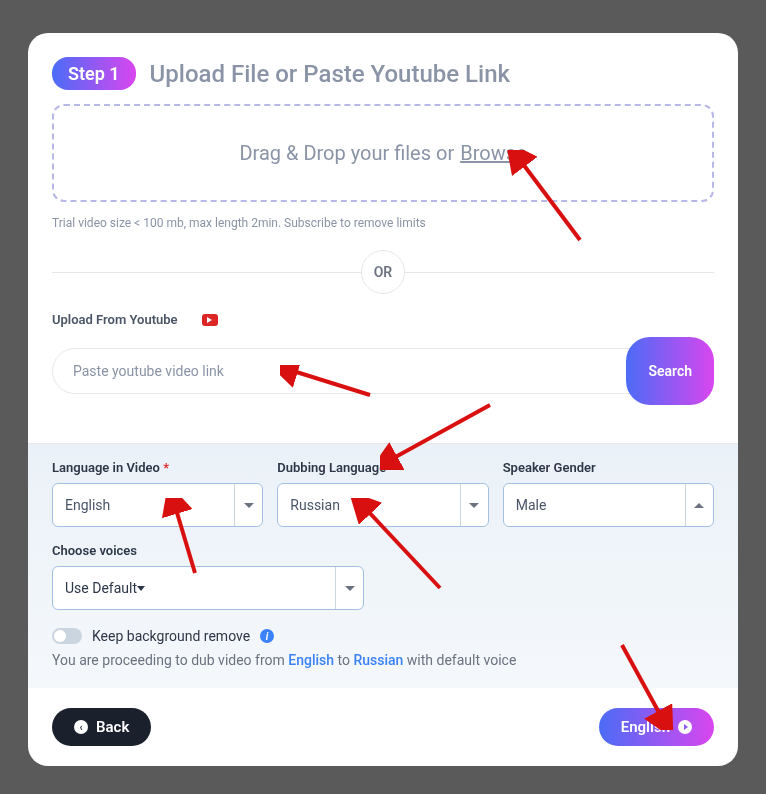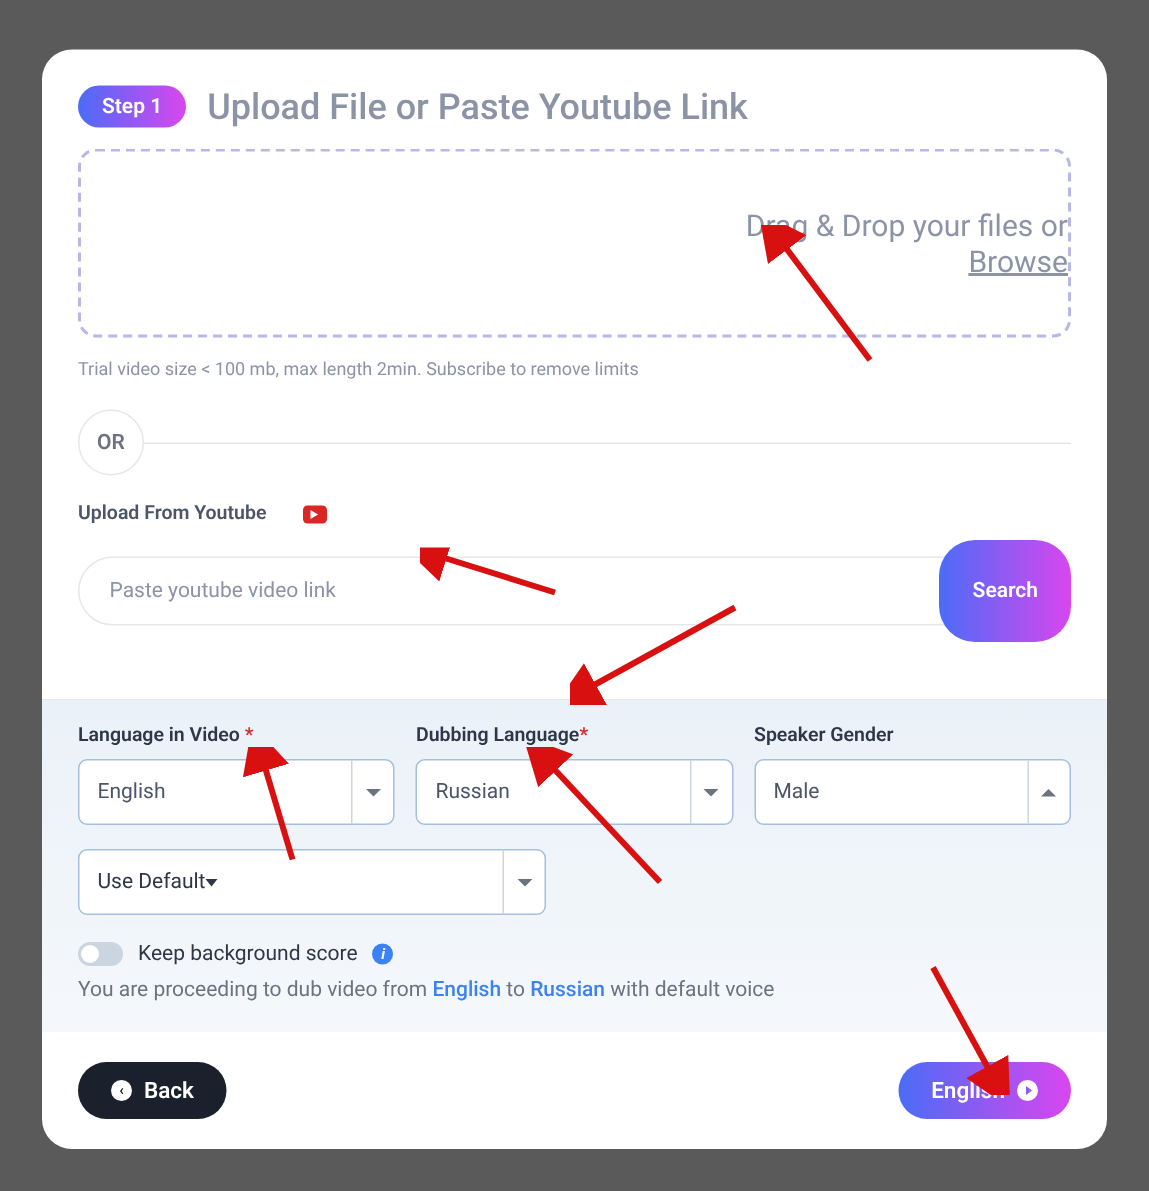--- a/index.html
+++ b/index.html
@@ -1,24 +1,24 @@
 <!DOCTYPE html>
 <html><head>
   <meta charset="utf-8">
   <style>
     * { box-sizing: border-box; margin: 0; padding: 0; font-family: -apple-system, BlinkMacSystemFont, 'Segoe UI', Roboto, sans-serif; }
     body { background: #5a5a5a; width: 766px; height: 794px; position: relative; overflow: hidden; }
     .modal { position: absolute; top: 33px; left: 28px; right: 28px; bottom: 28px; background: #fff; border-radius: 20px; padding: 24px 24px 20px; display: flex; flex-direction: column; }
     .header-row { display: flex; align-items: center; gap: 14px; margin-bottom: 14px; }
-    .step-badge { background: linear-gradient(90deg, #4b6cf6 0%, #d946ef 100%); color: #fff; font-size: 14px; font-weight: 600; padding: 6px 16px; border-radius: 16px; }
+    .step-badge { background: linear-gradient(90deg, #4b6cf6 0%, #d946ef 100%); color: #fff; font-size: 18px; font-weight: 600; padding: 6px 16px; border-radius: 16px; }
     .header-title { color: #8a94a6; font-size: 24px; font-weight: 500; }
-    .dropzone { border: 2px dashed #b8b8e8; border-radius: 12px; height: 132px; display: flex; align-items: flex-end; justify-content: center; color: #8a94a6; font-size: 20px; flex-direction: column; }
+    .dropzone { border: 2px dashed #b8b8e8; border-radius: 12px; height: 132px; display: flex; align-items: center; justify-content: center; color: #8a94a6; font-size: 20px; }
     .dropzone .browse { text-decoration: underline; margin-left: 6px; }
     .trial-note { color: #8a94a6; font-size: 12px; margin-top: 14px; margin-bottom: 20px; }
-    .or-divider { position: relative; text-align: left; margin-bottom: 18px; }
+    .or-divider { position: relative; text-align: center; margin-bottom: 18px; }
     .or-divider::before { content: ""; position: absolute; left: 0; right: 0; top: 50%; border-top: 1px solid #e5e7eb; }
     .or-badge { position: relative; display: inline-flex; align-items: center; justify-content: center; width: 44px; height: 44px; border-radius: 50%; border: 1px solid #e5e7eb; background: #fff; color: #6b7280; font-weight: 600; font-size: 14px; }
     .yt-label { color: #4a5568; font-size: 13px; font-weight: 600; margin-bottom: 10px; display: flex; align-items: center; gap: 24px; }
     .yt-icon { width: 16px; height: 12px; background: #dc2626; border-radius: 3px; position: relative; display: inline-block; }
     .yt-icon::after { content: ""; position: absolute; left: 5px; top: 3px; border-left: 5px solid #fff; border-top: 3px solid transparent; border-bottom: 3px solid transparent; }
     .yt-row { display: flex; gap: 16px; align-items: center; }
     .yt-input { flex: 1; border: 1px solid #e5e7eb; border-radius: 24px 0 0 24px; padding: 14px 20px; font-size: 14px; color: #4a5568; outline: none; }
     .yt-input::placeholder { color: #8a94a6; }
     .search-btn { background: linear-gradient(90deg, #4b6cf6 0%, #d946ef 100%); color: #fff; border: none; border-radius: 24px; padding: 26px 22px; font-size: 14px; font-weight: 600; cursor: pointer; margin-left: -24px; position: relative; z-index: 1; }
     .settings-panel { background: linear-gradient(180deg, #eaf1f8 0%, #f5f8fb 100%); margin: 38px -24px 0; padding: 16px 24px 20px; border-top: 1px solid #e5e7eb; }
@@ -109,34 +109,35 @@
         <div class="select">
           <span class="select-value">Male</span>
           <span class="select-chevron">
               <span class="chev up"></span>
             </span>
         </div>
       </div>
     </div>
 
     <div class="field">
+      <label class="field-label">Choose voices</label>
       <div class="voices-select">
         <span class="voices-value">
           <span>Use Default</span>
             <span class="caret"></span>
         </span>
         <span class="select-chevron">
             <span class="chev down"></span>
           </span>
       </div>
     </div>
 
     <div class="toggle-row">
       <span class="toggle"></span>
-      <span class="toggle-label">Keep background score</span>
+      <span class="toggle-label">Keep background remove</span>
       <span class="info-icon">i</span>
     </div>
 
     <div class="proceed-note">
       <span>You are proceeding to dub video from </span><span class="hl">English</span><span> to </span><span class="hl">Russian</span><span> with default voice</span>
     </div>
   </div>
 
   <div class="footer">
     <button class="back-btn">

